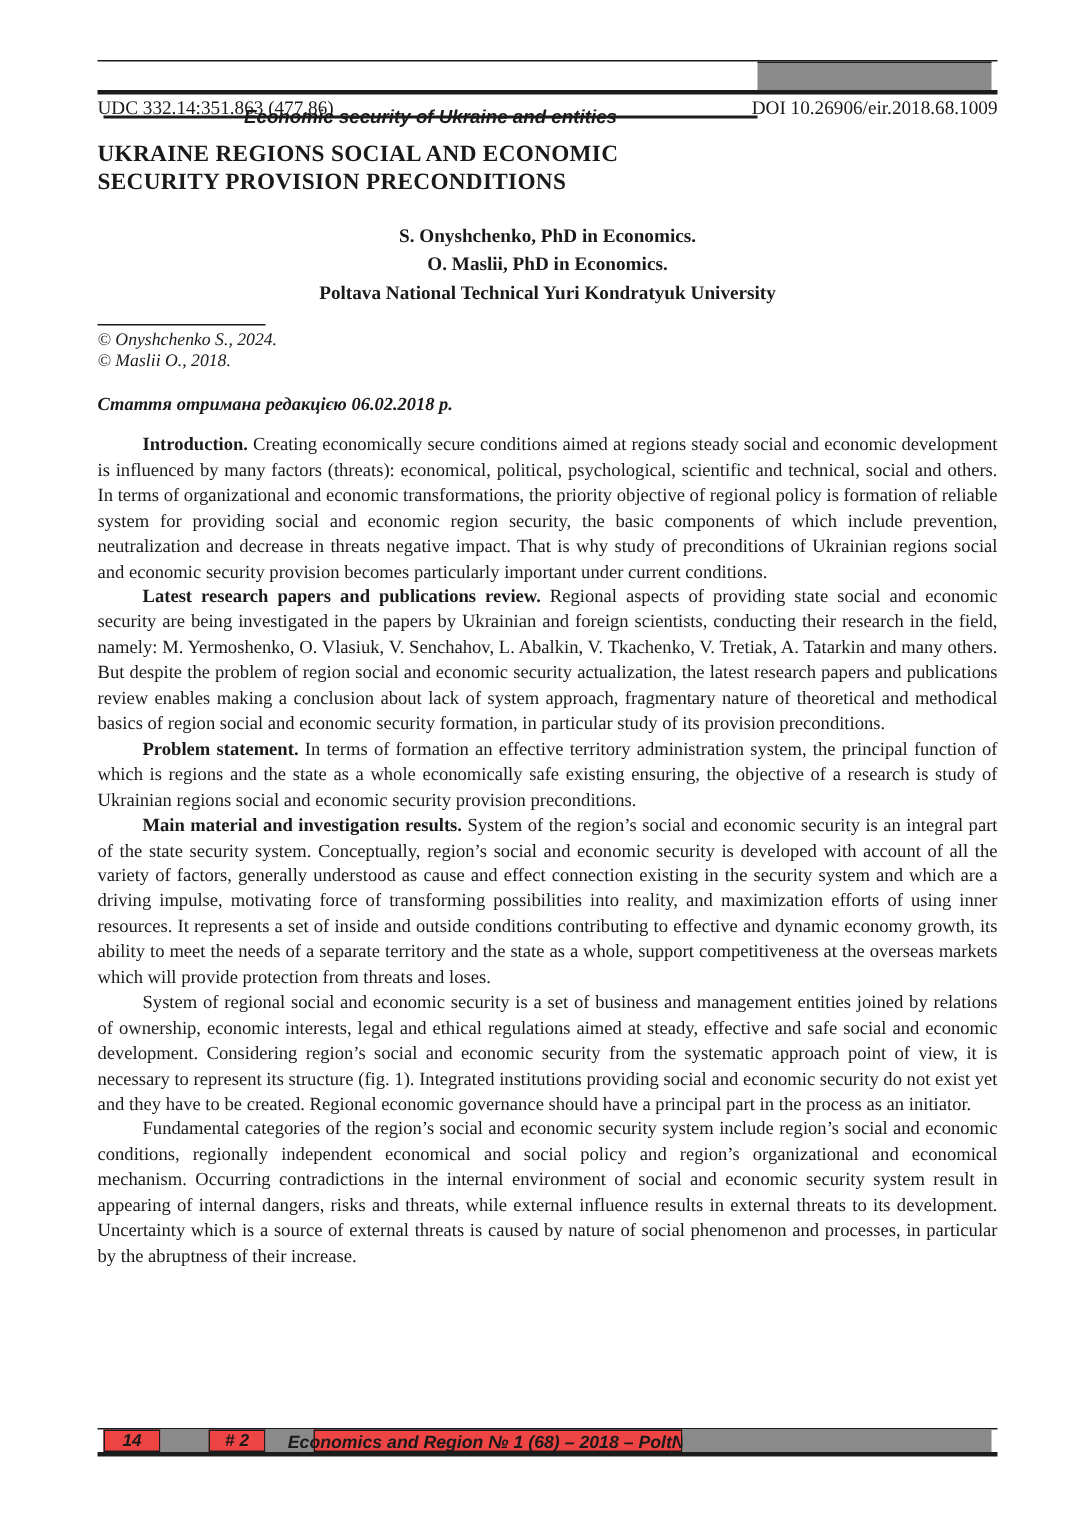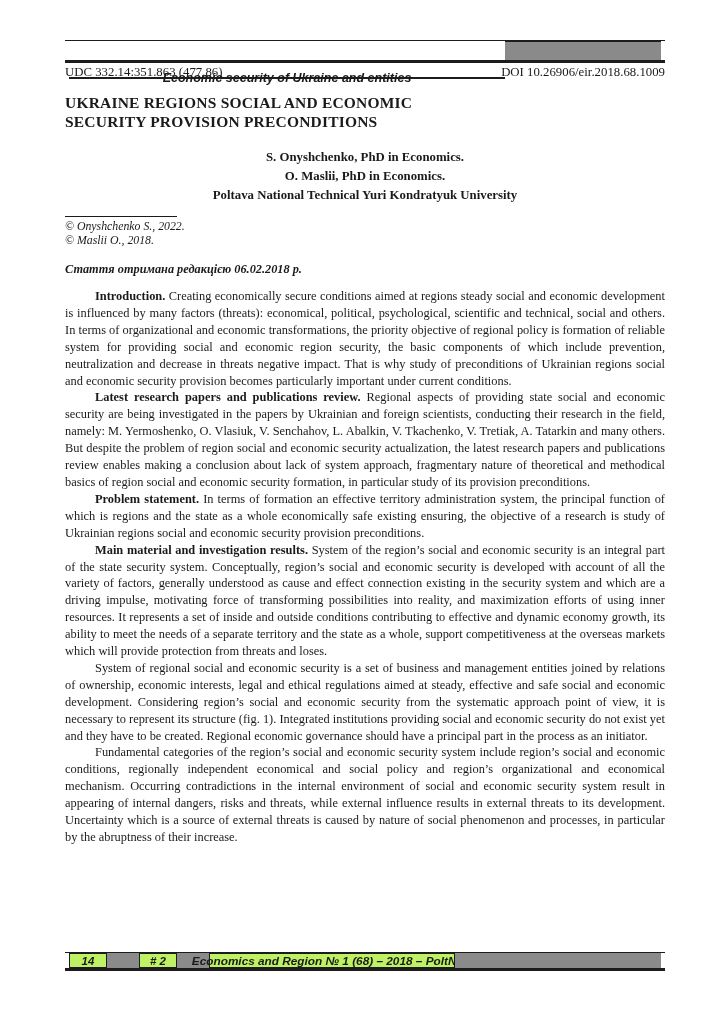--- a/index.html
+++ b/index.html
@@ -45,21 +45,21 @@
   
   .body-text{margin-top:11px;font-size:12.4px;line-height:16.9px;text-align:justify;}
   .body-text p{margin:0;text-indent:30px;}
   .lead{font-weight:bold;}
 
   
   .footer{position:absolute;left:65px;top:952px;width:600px;}
   .footer-row{display:flex;align-items:stretch;height:16px;padding:0 4px;border-top:1.5px solid var(--rule);}
   .fbox{display:flex;align-items:center;justify-content:center;
     font-family:"Liberation Sans", sans-serif;font-weight:bold;font-style:italic;font-size:11.5px;}
-  .fbox.white{border:1.5px solid var(--rule);background:#bef264;}
+  .fbox.white{border:1.5px solid var(--rule);background:#ef4444;}
   .fbox.gray{background:var(--gray);}
   .fb-page{width:38px;}
   .fb-g1{width:32px;}
   .fb-issue{width:38px;}
   .fb-g2{width:32px;}
   .fb-journal{width:246px;white-space:nowrap;font-size:11.8px;}
   .fb-g3{flex:1;}
   .footer-rule-thick{border-top:3px solid var(--rule);}
 </style>
 </head>
@@ -88,21 +88,21 @@
     </div>
 
     <div class="authors">
       <div>S. Onyshchenko, PhD in Economics.</div>
       <div>O. Maslii, PhD in Economics.</div>
       <div>Poltava National Technical Yuri Kondratyuk University</div>
     </div>
 
     <div class="footnote">
       <div class="footnote-rule"></div>
-      <div class="footnote-line">© Onyshchenko S., 2022.</div>
+      <div class="footnote-line">© Onyshchenko S., 2024.</div>
       <div class="footnote-line">© Maslii O., 2018.</div>
     </div>
 
     <div class="received-note">Стаття отримана редакцією 06.02.2018 р.</div>
 
     <div class="body-text">
       <p><span class="lead">Introduction.</span><span> Creating economically secure conditions aimed at regions steady social and economic development is influenced by many factors (threats): economical, political, psychological, scientific and technical, social and others. In terms of organizational and economic transformations, the priority objective of regional policy is formation of reliable system for providing social and economic region security, the basic components of which include prevention, neutralization and decrease in threats negative impact. That is why study of preconditions of Ukrainian regions social and economic security provision becomes particularly important under current conditions.</span></p>
       <p><span class="lead">Latest research papers and publications review.</span><span> Regional aspects of providing state social and economic security are being investigated in the papers by Ukrainian and foreign scientists, conducting their research in the field, namely:  M. Yermoshenko, O. Vlasiuk, V. Senchahov, L. Abalkin, V. Tkachenko, V. Tretiak, A. Tatarkin and many others. But despite the problem of region social and economic security actualization, the latest research papers and publications review enables making a conclusion about lack of system approach, fragmentary nature of theoretical and methodical  basics of region social and economic security formation, in particular study of its provision preconditions.</span></p>
       <p><span class="lead">Problem statement.</span><span> In terms of formation an effective territory administration system, the principal function of which is regions and the state as a whole economically safe existing ensuring, the objective of a research is study of Ukrainian regions social and economic security provision preconditions.</span></p>
       <p><span class="lead">Main material and investigation results.</span><span> System of the region’s social and economic security is an integral part of the state security system. Conceptually, region’s social and economic security is developed with account of all the variety of factors, generally understood as cause and effect connection existing in the security system and which are a driving impulse, motivating force of transforming possibilities into reality, and maximization efforts of using inner resources. It represents a set of inside and outside conditions contributing to effective and dynamic economy growth, its ability to meet the needs of a separate territory and the state as a whole, support competitiveness at the overseas markets which will provide protection from threats and loses.</span></p>

